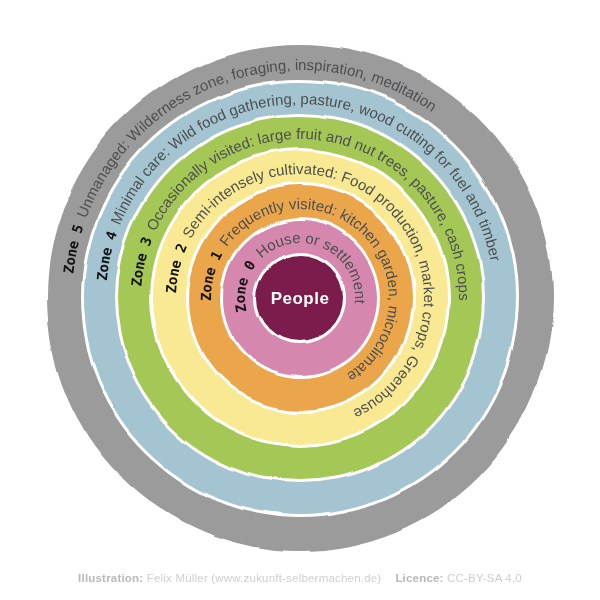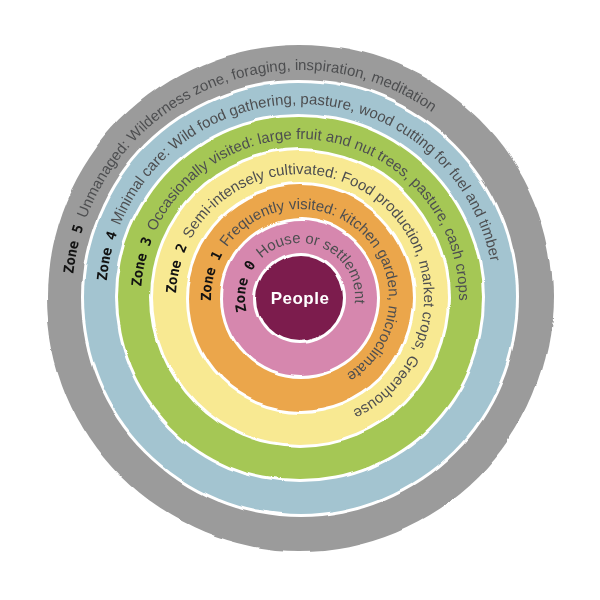--- a/index.html
+++ b/index.html
@@ -52,13 +52,16 @@
       <g>
         <text font-size="15" fill="#4d4e50"><textPath startOffset="15.4" href="#tp0" xlink:href="#tp0"><tspan font-family="&quot;DejaVu Sans Mono&quot;, monospace" font-weight="bold" font-size="14" letter-spacing="-0.3" fill="#121212">Zone 0</tspan><tspan dx="8">House or settlement</tspan></textPath></text>
         <text font-size="15" fill="#4d4e50"><textPath startOffset="43.5" href="#tp1" xlink:href="#tp1"><tspan font-family="&quot;DejaVu Sans Mono&quot;, monospace" font-weight="bold" font-size="14" letter-spacing="-0.3" fill="#121212">Zone 1</tspan><tspan dx="8">Frequently visited: kitchen garden, microclimate</tspan></textPath></text>
         <text font-size="15" fill="#4d4e50"><textPath startOffset="69.3" href="#tp2" xlink:href="#tp2"><tspan font-family="&quot;DejaVu Sans Mono&quot;, monospace" font-weight="bold" font-size="14" letter-spacing="-0.3" fill="#121212">Zone 2</tspan><tspan dx="8">Semi-intensely cultivated: Food production, market crops, Greenhouse</tspan></textPath></text>
         <text font-size="15" fill="#4d4e50"><textPath startOffset="94.4" href="#tp3" xlink:href="#tp3"><tspan font-family="&quot;DejaVu Sans Mono&quot;, monospace" font-weight="bold" font-size="14" letter-spacing="-0.3" fill="#121212">Zone 3</tspan><tspan dx="8">Occasionally visited: large fruit and nut trees, pasture, cash crops</tspan></textPath></text>
         <text font-size="15" fill="#4d4e50"><textPath startOffset="118.5" href="#tp4" xlink:href="#tp4"><tspan font-family="&quot;DejaVu Sans Mono&quot;, monospace" font-weight="bold" font-size="14" letter-spacing="-0.3" fill="#121212">Zone 4</tspan><tspan dx="8">Minimal care: Wild food gathering, pasture, wood cutting for fuel and timber</tspan></textPath></text>
         <text font-size="15" fill="#4d4e50"><textPath startOffset="143.3" href="#tp5" xlink:href="#tp5"><tspan font-family="&quot;DejaVu Sans Mono&quot;, monospace" font-weight="bold" font-size="14" letter-spacing="-0.3" fill="#121212">Zone 5</tspan><tspan dx="8">Unmanaged: Wilderness zone, foraging, inspiration, meditation</tspan></textPath></text>
         <text x="300" y="304" text-anchor="middle" font-family="&quot;DejaVu Sans Mono&quot;, monospace" font-weight="bold" font-size="17" letter-spacing="0.5" fill="#ffffff">People</text>
       </g>
     </svg>
+  <div class="footer">
+    <span class="lbl">Illustration:</span><span> Felix Müller (www.zukunft-selbermachen.de)</span><span class="lbl lic">Licence:</span><span> CC-BY-SA 4.0</span>
+  </div>
 </div>
 
 </body></html>

